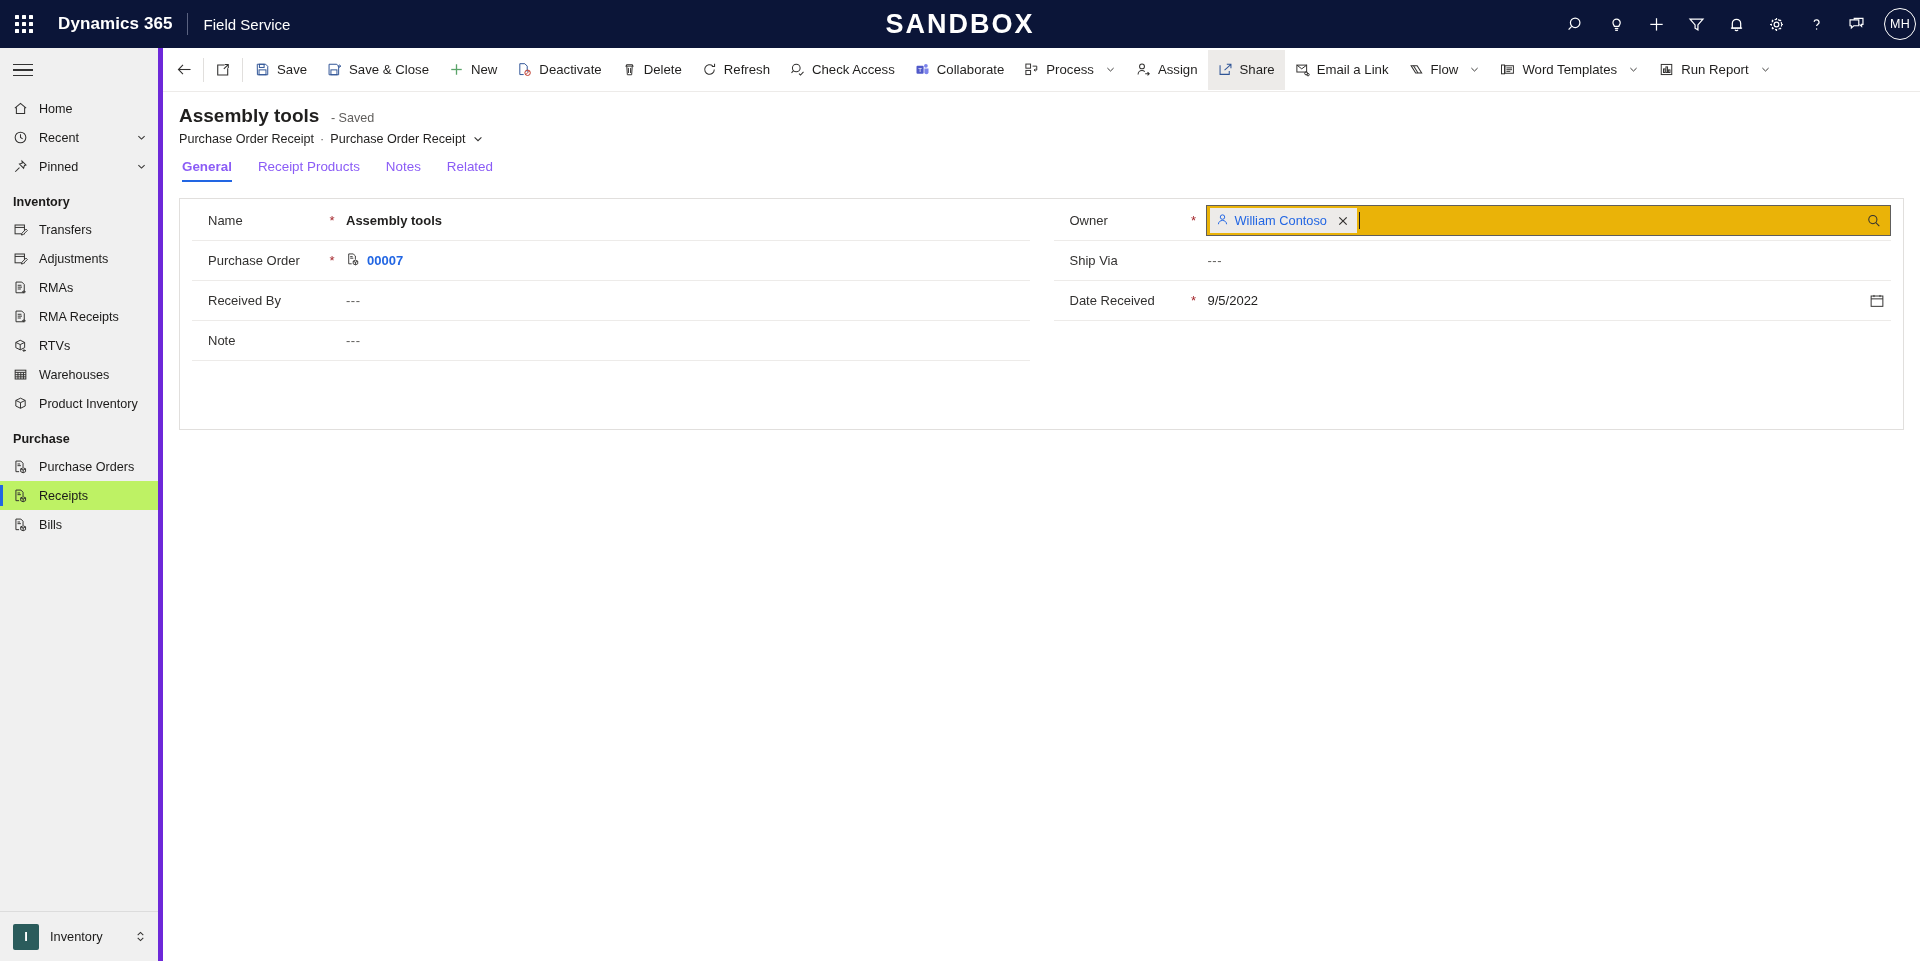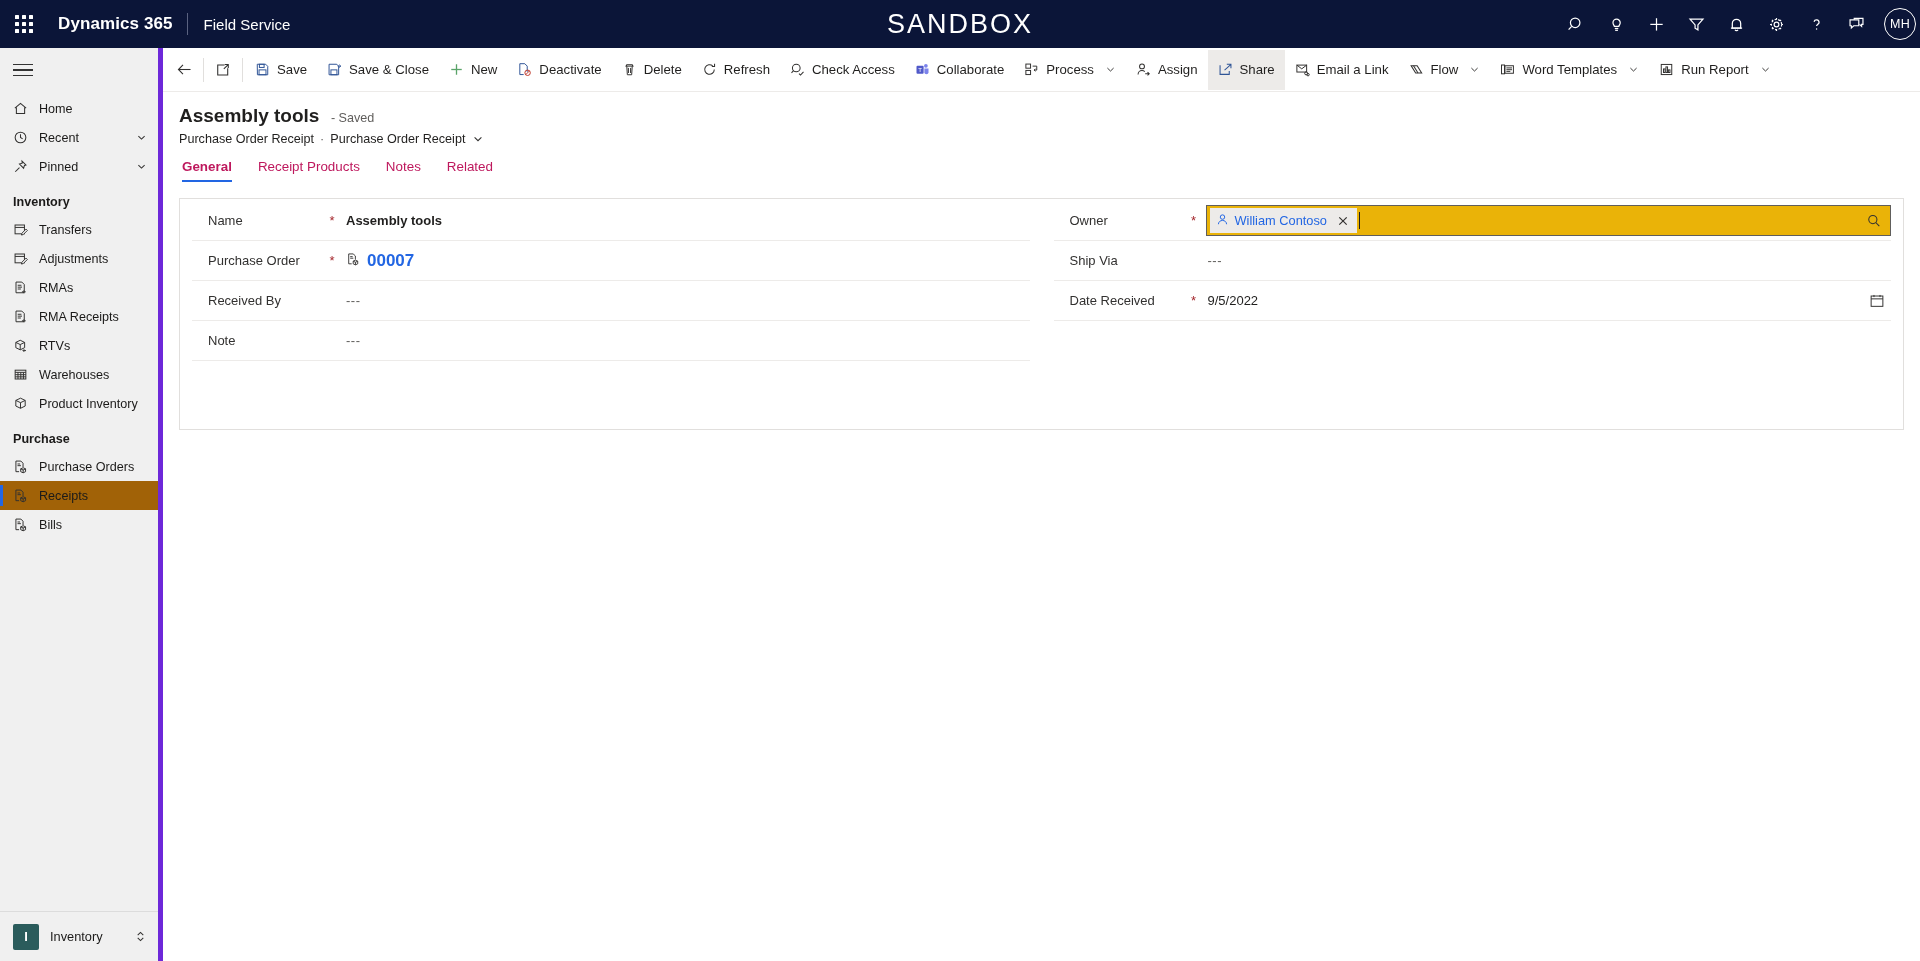--- a/index.html
+++ b/index.html
@@ -34,21 +34,21 @@
     padding: 0 14px 0 10px; letter-spacing: .1px; white-space: nowrap;
   }
   .brand-sep { width: 1px; height: 22px; background: #5a6280; }
   .appname { font-size: 15px; color: #ffffff; padding-left: 16px; white-space: nowrap; }
   .sandbox {
     position: absolute; left: 0; right: 0; top: 0; height: 48px;
     display: flex; align-items: center; justify-content: center;
     pointer-events: none;
   }
   .sandbox span {
-    font-size: 27px; letter-spacing: 2px; color: #ffffff; font-weight: 400;
+    font-size: 27px; letter-spacing: 2px; color: #ffffff; font-weight: 700;
   }
   .topnav-right {
     margin-left: auto; display: flex; align-items: center; height: 48px;
     padding-right: 0; position: relative; z-index: 3;
   }
   .tn-icon {
     width: 40px; height: 48px; display: flex; align-items: center; justify-content: center;
     cursor: pointer;
   }
   .tn-icon svg { display: block; }
@@ -78,21 +78,21 @@
   .hamburger .bars i { display: block; height: 1.6px; background: #333; margin: 4px 0; }
   .nav-scroll { flex: 1; overflow: hidden; padding-top: 2px; }
   .nav-item {
     height: 29px; display: flex; align-items: center;
     padding-left: 13px; font-size: 12.6px; color: #1b1a19;
     cursor: pointer; position: relative;
   }
   .nav-item .ico { width: 19px; display: flex; align-items: center; justify-content: flex-start; }
   .nav-item .lbl { padding-left: 7px; white-space: nowrap; }
   .nav-item .chev { margin-left: auto; padding-right: 11px; display: flex; }
-  .nav-item.selected { background: #a16207; }
+  .nav-item.selected { background: #bef264; }
   .nav-item.selected::before {
     content: ""; position: absolute; left: 0; top: 4px; bottom: 4px;
     width: 3px; background: #2266e3;
   }
   .nav-group {
     font-size: 12.6px; font-weight: bold; color: #1b1a19;
     padding: 14px 0 6px 13px;
   }
   .area-switch {
     border-top: 1px solid #dcdcdc; height: 50px;
@@ -132,21 +132,21 @@
   .form-header { padding: 13px 0 0 16px; }
   .rec-title { font-size: 19px; font-weight: bold; color: #201f1e; display: inline-block; }
   .rec-saved { font-size: 12.6px; color: #605e5c; padding-left: 7px; }
   .breadcrumb { display: flex; align-items: center; font-size: 12.6px; color: #201f1e; padding-top: 5px; }
   .breadcrumb .dot { padding: 0 6px; color: #605e5c; }
   .breadcrumb .bc-chev { padding-left: 7px; display: flex; cursor: pointer; }
 
   
   .tabs { display: flex; align-items: flex-end; padding: 13px 0 0 16px; gap: 0; }
   .tab {
-    font-size: 13.4px; color: #be185d; padding: 0 13px 8px 13px;
+    font-size: 13.4px; color: #8b5cf6; padding: 0 13px 8px 13px;
     cursor: pointer; position: relative; white-space: nowrap;
   }
   .tab:first-child { padding-left: 3px; }
   .tab.active { font-weight: bold; }
   .tab.active::after {
     content: ""; position: absolute; left: 3px; right: 13px; bottom: 0;
     height: 2.5px; background: #2266e3;
   }
   .tab:first-child.active::after { left: 3px; right: 13px; }
 
@@ -165,21 +165,21 @@
     width: 132px; min-width: 132px; font-size: 13px; color: #323130;
     padding-left: 16px; white-space: nowrap;
   }
   .req { color: #a4262c; font-size: 13px; width: 16px; text-align: center; }
   .fld-value {
     flex: 1; min-width: 0; font-size: 13px; color: #201f1e;
     display: flex; align-items: center; gap: 7px; padding-left: 6px;
   }
   .fld-value.bold { font-weight: bold; }
   .fld-empty { color: #605e5c; letter-spacing: .5px; }
-  .lookup-link { color: #2266e3; font-weight: bold; cursor: pointer; font-size: 17px; }
+  .lookup-link { color: #2266e3; font-weight: bold; cursor: pointer; font-size: 13px; }
 
   
   .lookup-box {
     flex: 1; min-width: 0; height: 31px; margin-left: 4px;
     border: 1px solid #605e5c; background: #eab308;
     display: flex; align-items: center; padding: 0 2px 0 3px;
   }
   .chip {
     display: flex; align-items: center; gap: 6px; height: 25px;
     background: #edebe9; padding: 0 4px 0 6px; max-width: 230px;

